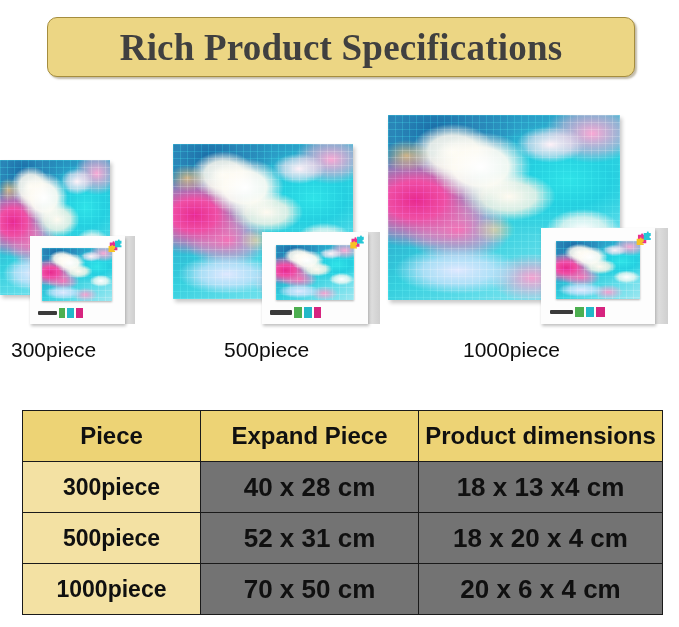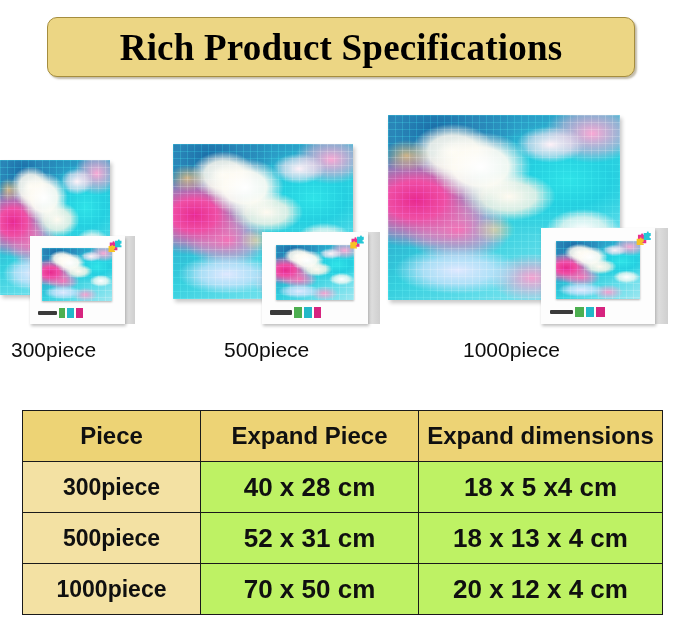--- a/index.html
+++ b/index.html
@@ -19,21 +19,21 @@
     background:#ecd684;
     border-radius:10px;
     border:1px solid #a58d3e;
     box-shadow:2px 2px 2px rgba(80,60,10,.35);
     display:flex;align-items:center;justify-content:center;
   }
   #title-text{
     font-family:"Liberation Serif", serif;
     font-weight:bold;
     font-size:37px;
-    color:#000000;
+    color:#404040;
     letter-spacing:.2px;
     white-space:nowrap;
   }
 
   
   #showcase{position:absolute;left:0;top:92px;width:679px;height:290px;}
 
   .product{position:absolute;}
 
   .canvas-art{
@@ -137,21 +137,21 @@
     font-weight:bold;
     color:#101010;
     padding:0;
     height:50px;
   }
   #spec-table thead th{
     background:#edd375;
     font-size:24px;
   }
   #spec-table tbody td{
-    background:#bef264;
+    background:#737373;
     font-size:26px;
   }
   #spec-table tbody td.piece-cell{
     background:#f3e1a3;
     font-size:23px;
   }
   col.c1{width:178px;}
   col.c2{width:218px;}
   col.c3{width:244px;}
 </style>
@@ -280,33 +280,33 @@
 <table id="spec-table">
   <colgroup>
       <col class="c1">
       <col class="c2">
       <col class="c3">
     </colgroup>
   <thead>
     <tr>
       <th>Piece</th>
       <th>Expand Piece</th>
-      <th>Expand dimensions</th>
+      <th>Product dimensions</th>
     </tr>
   </thead>
   <tbody>
     <tr>
       <td class="piece-cell">300piece</td>
       <td>40 x 28 cm</td>
-      <td>18 x 5 x4 cm</td>
+      <td>18 x 13 x4 cm</td>
     </tr>
     <tr>
       <td class="piece-cell">500piece</td>
       <td>52 x 31 cm</td>
-      <td>18 x 13 x 4 cm</td>
+      <td>18 x 20 x 4 cm</td>
     </tr>
     <tr>
       <td class="piece-cell">1000piece</td>
       <td>70 x 50 cm</td>
-      <td>20 x 12 x 4 cm</td>
+      <td>20 x 6 x 4 cm</td>
     </tr>
   </tbody>
 </table>
 
 </body></html>

